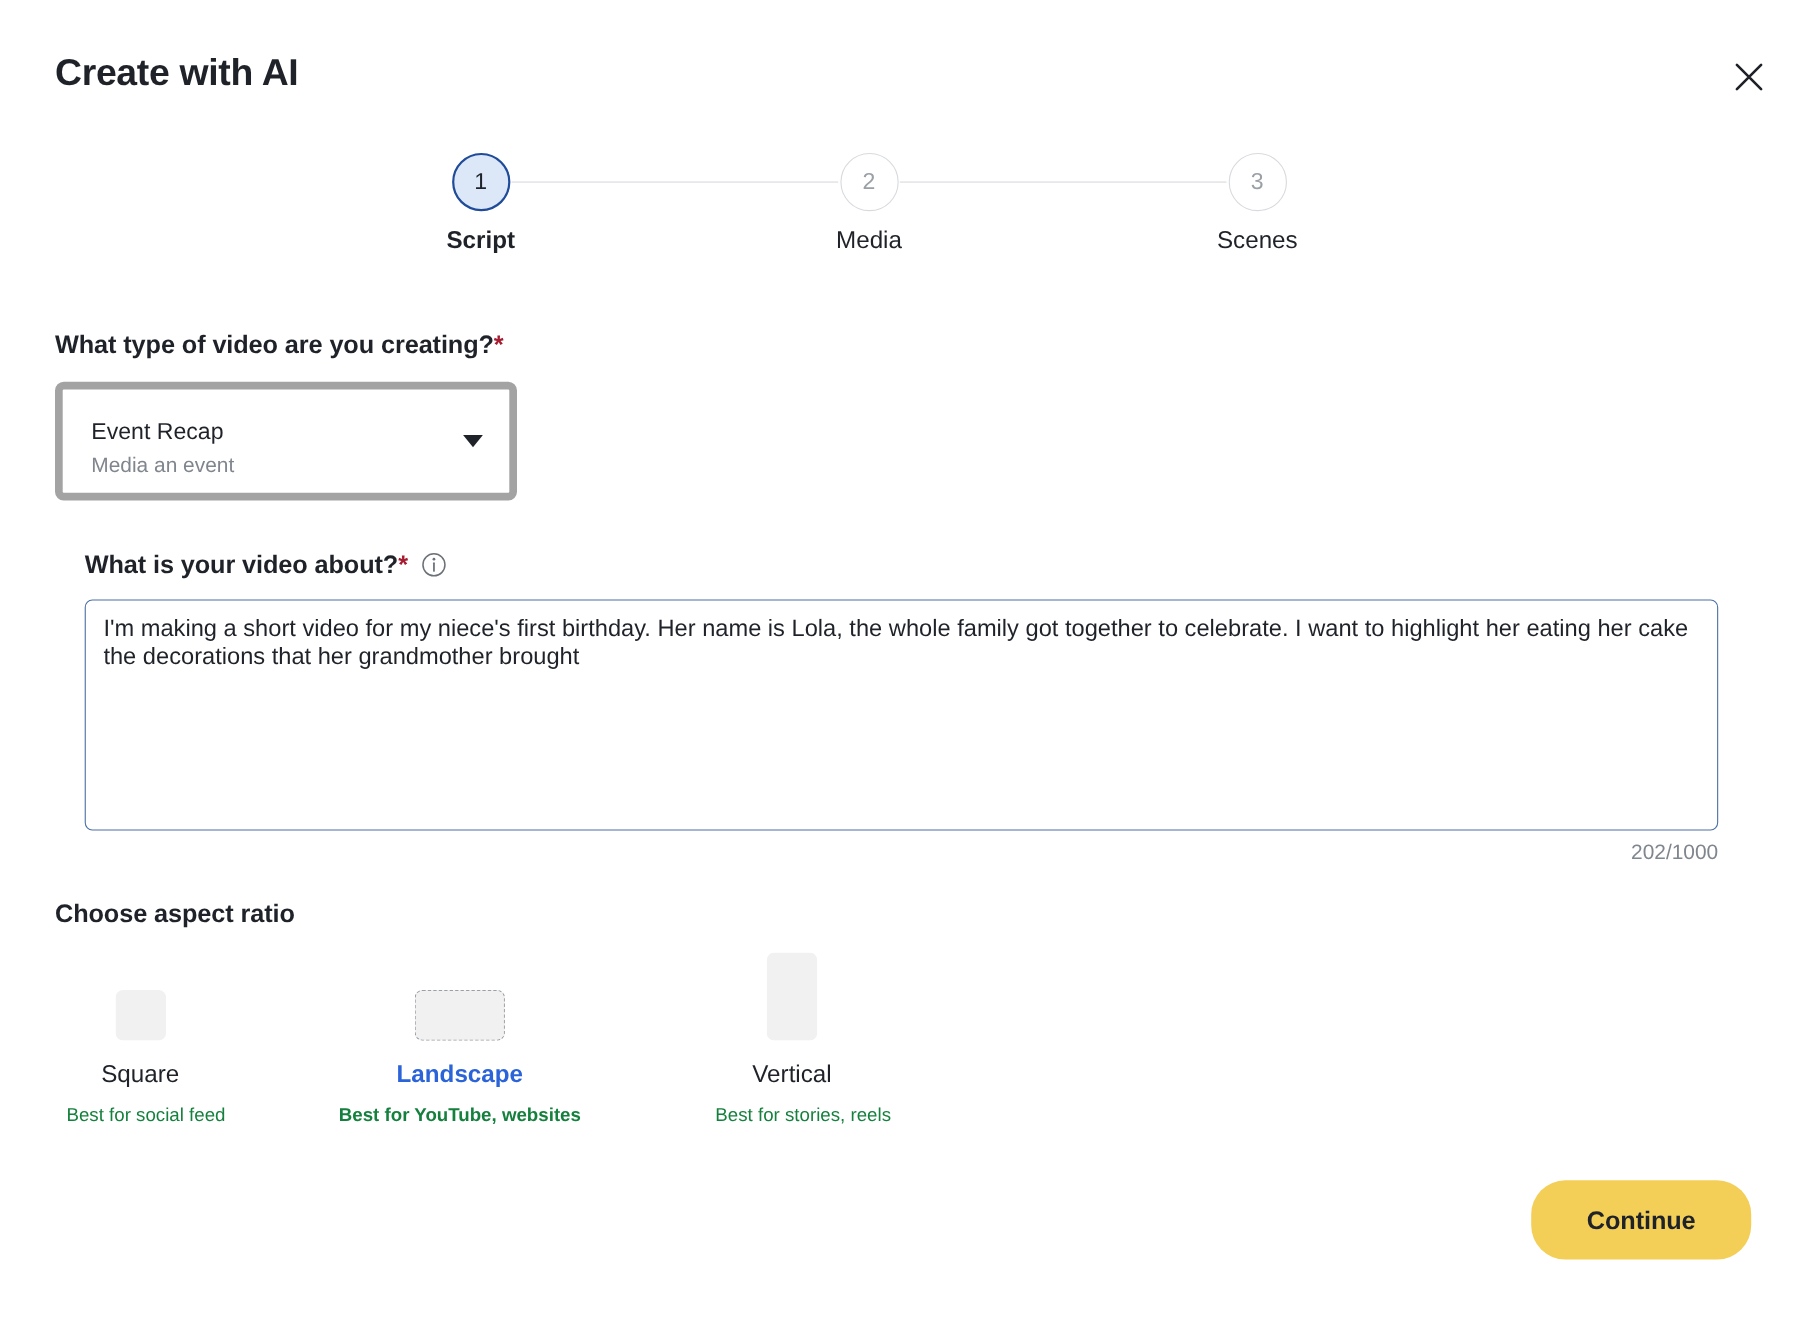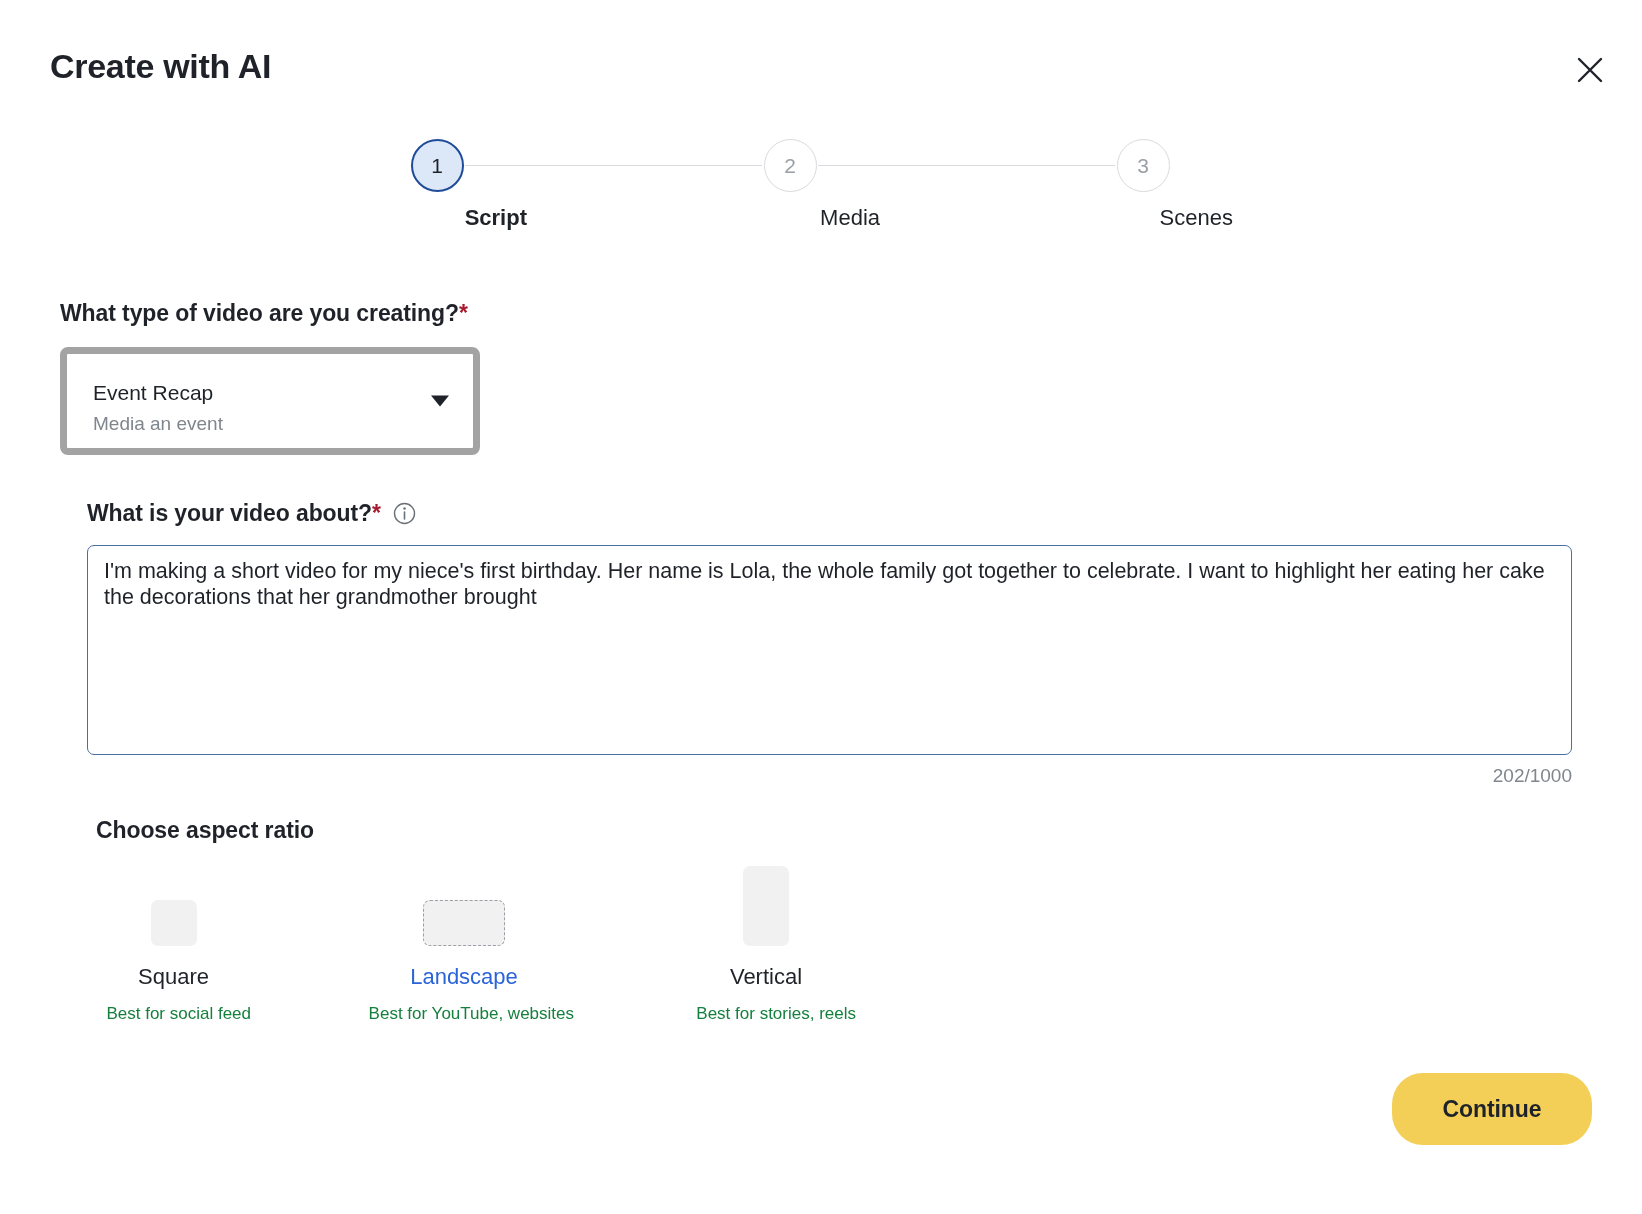--- a/index.html
+++ b/index.html
@@ -74,38 +74,37 @@
     background: #dce7f8;
     border: 2px solid #1f4b99;
     color: #1f2329;
     font-weight: 400;
   }
   .step-label {
     margin-top: 13px;
     font-size: 22px;
     color: #1f2329;
     line-height: 1.2;
-    text-align: right;
   }
   .step-label.active { font-weight: 700; }
 
   .step-connector {
     position: absolute;
     top: 26px;
     height: 1px;
     background: #d8dade;
     z-index: 1;
   }
   .connector-1 { left: 465px; width: 297px; }
   .connector-2 { left: 818px; width: 297px; }
 
   
   .form-area {
     position: absolute;
-    left: 60px; top: 300px;
+    left: 50px; top: 300px;
     width: 1542px;
   }
   .field-label {
     font-size: 23px;
     font-weight: 700;
     color: #1f2329;
     letter-spacing: -0.1px;
     display: flex;
     align-items: center;
     gap: 0;
@@ -182,40 +181,40 @@
   }
   .char-counter {
     width: 1485px;
     text-align: right;
     margin-top: 10px;
     font-size: 19px;
     color: #80868e;
   }
 
   
-  .aspect-block { margin-top: 30px; margin-left: 36px; }
+  .aspect-block { margin-top: 30px; }
   .aspect-title {
     font-size: 23px;
     font-weight: 700;
     color: #1f2329;
     letter-spacing: -0.1px;
   }
   .aspect-options {
     margin-top: 12px;
     position: relative;
     height: 190px;
   }
   .aspect-option {
     position: absolute;
     top: 0;
     text-align: center;
     cursor: pointer;
   }
   .opt-square    { left: 0;   width: 155px; }
-  .opt-landscape { left: 258px; width: 220px; }
+  .opt-landscape { left: 258px; width: 220px; font-weight: bold; }
   .opt-vertical  { left: 580px; width: 180px; }
 
   .thumb-holder {
     height: 90px;
     display: flex;
     align-items: flex-end;
     justify-content: center;
   }
   .thumb {
     background: #f1f1f1;

